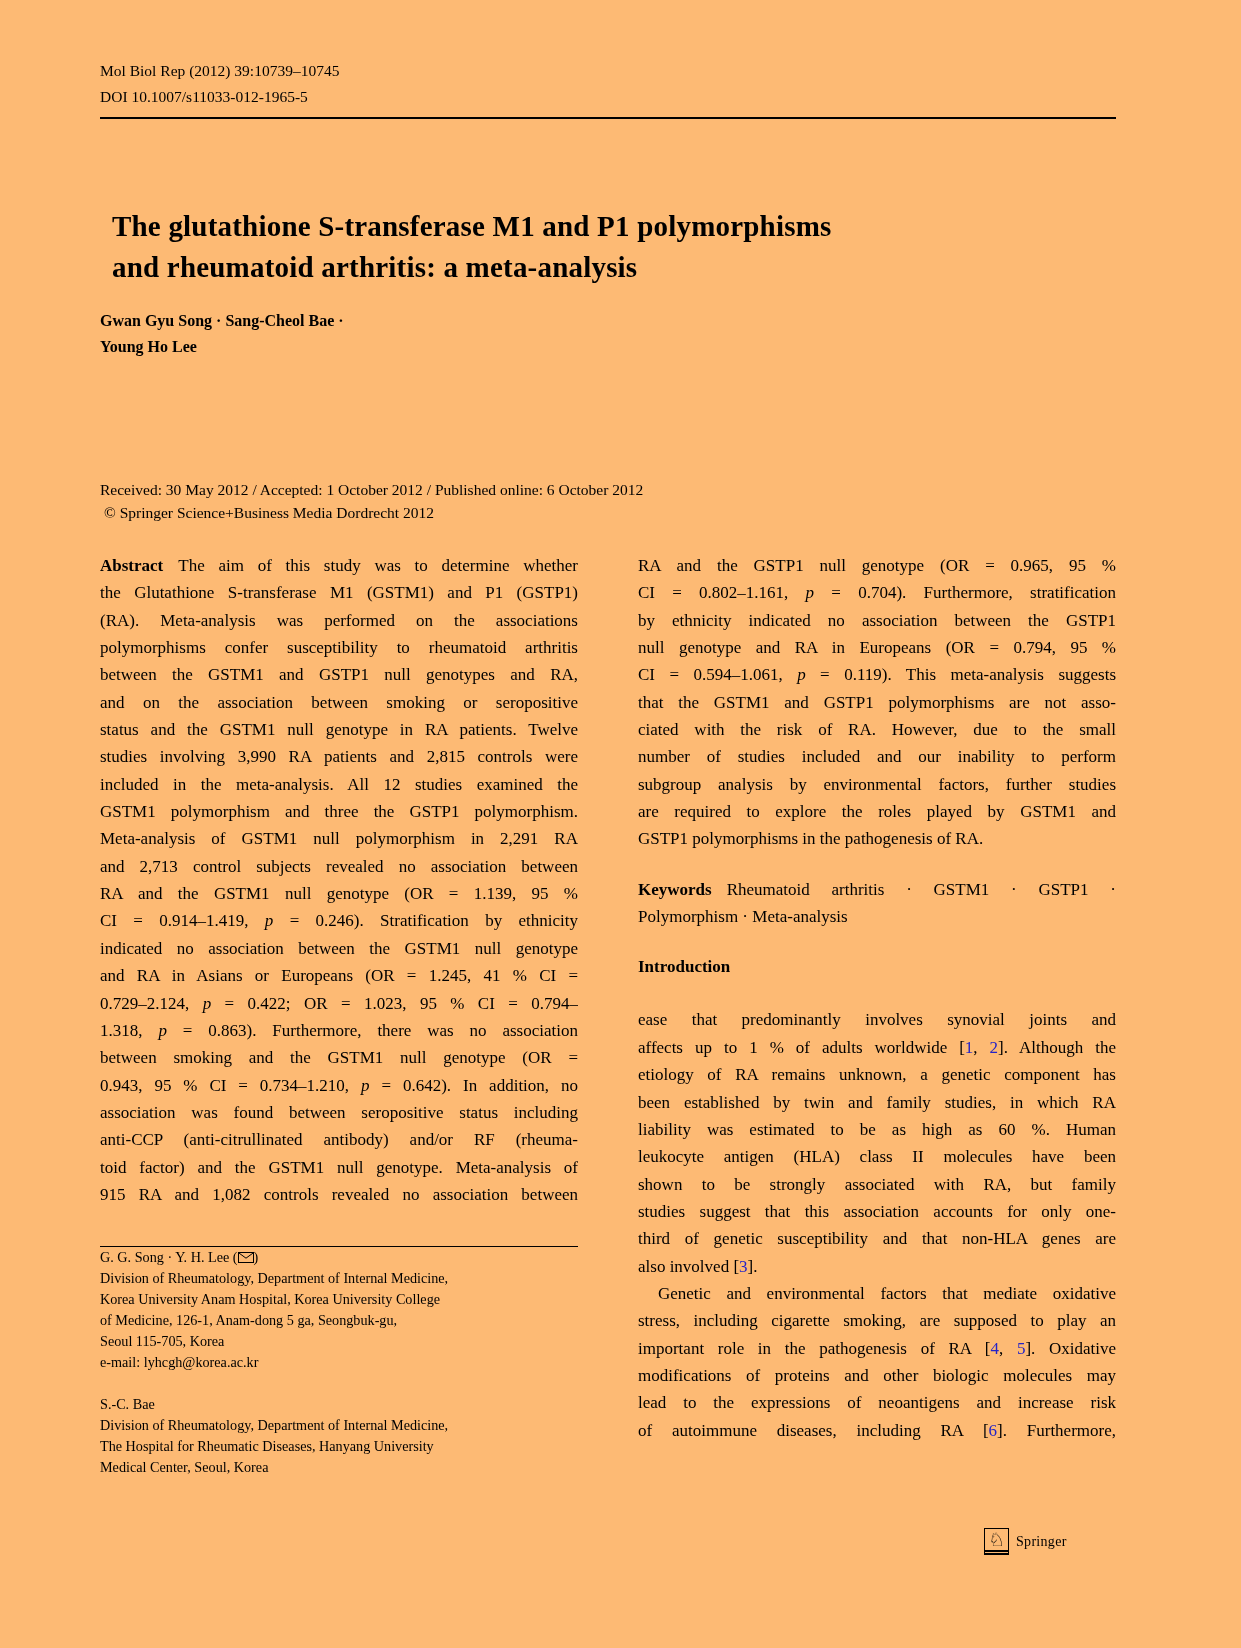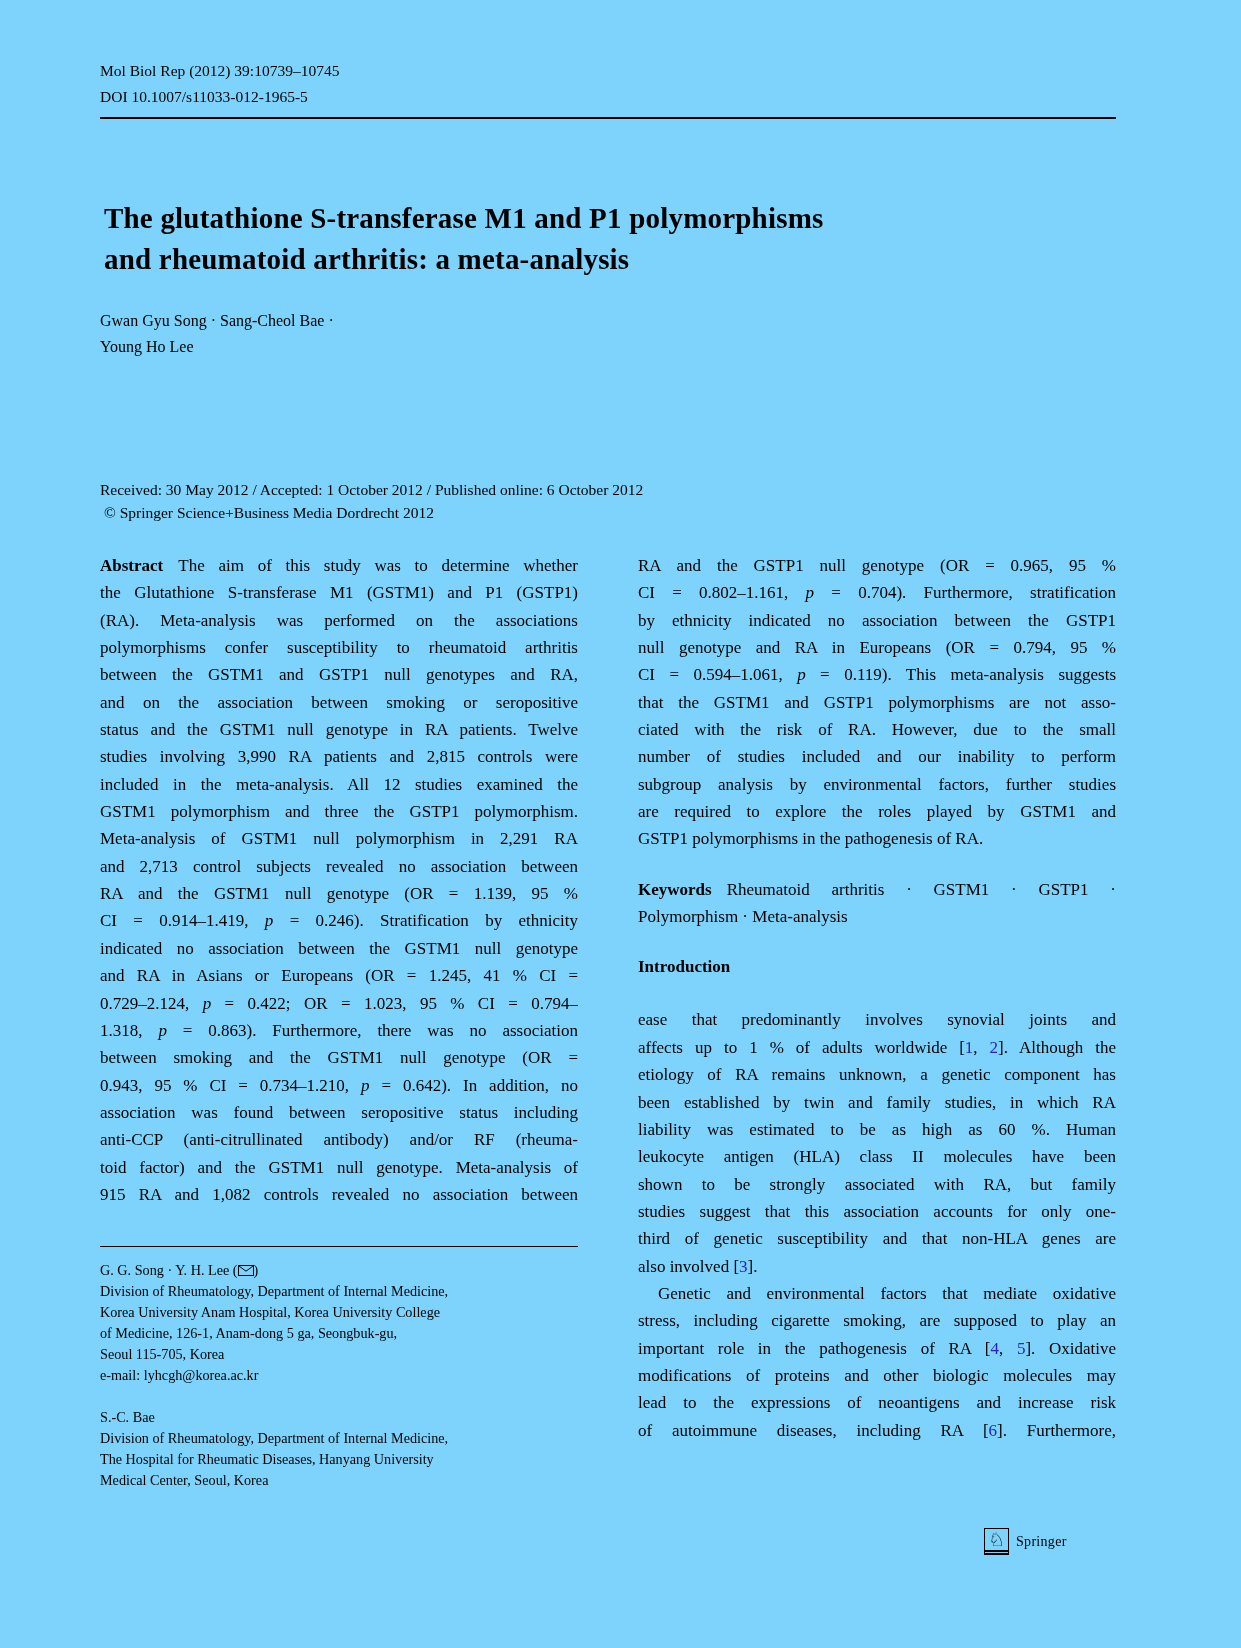--- a/index.html
+++ b/index.html
@@ -1,27 +1,27 @@
 <!DOCTYPE html>
 <html style="--cite: #2323c8;"><head>
 <meta charset="utf-8">
 <style>
   html,body { margin:0; padding:0; background:#e8e8e8; }
   .page {
     position:relative; width:1241px; height:1648px; margin:0 auto;
-    background:#7dd3fc; color:#000;
+    background:#fdba74; color:#000;
     font-family:"Liberation Serif","DejaVu Serif",serif;
   }
   
   .jheader { position:absolute; left:100px; top:58px; font-size:15.5px; line-height:26px; }
   .toprule { position:absolute; left:100px; top:117px; width:1016px; height:2px; background:#000; }
   
-  .title { position:absolute; left:100px; top:194px; margin:4px; font-size:29px; font-weight:bold; line-height:41px; letter-spacing:0.2px; }
+  .title { position:absolute; left:100px; top:194px; margin:12px; font-size:29px; font-weight:bold; line-height:41px; letter-spacing:0.2px; }
   .title span { display:block; }
-  .authors { position:absolute; left:100px; top:308px; font-size:16px; font-weight:normal; line-height:26px; }
+  .authors { position:absolute; left:100px; top:308px; font-size:16px; font-weight:bold; line-height:26px; }
   
   .dates { position:absolute; left:100px; top:478px; font-size:15.5px; line-height:23px; }
   .copyright { position:absolute; left:104px; top:501px; font-size:15.5px; line-height:23px; }
   
   .col { position:absolute; top:552px; width:478px; font-size:17px; }
   .col-left  { left:100px; }
   .col-right { left:638px; }
   .blk { margin:0; }
   .col .blk + .blk { margin-top:23px; }
   .col .blk-heading { margin-top:59px; font-weight:bold; font-size:17px; line-height:27px; }
@@ -30,21 +30,21 @@
   .bline {
     line-height:27.35px; height:27.35px; overflow:hidden;
     text-align:justify; text-align-last:justify;
   }
   .bline.unjust { text-align-last:left; }
   .bline.findent { text-indent:20px; }
   .lead { font-weight:bold; margin-right:15px; }
   .pvar { font-style:italic; }
   .cite { color:var(--cite,#2222cc); }
   
-  .footnotes { position:absolute; left:100px; top:1246px; width:478px; border-top:1px solid #000; padding-top:13px; font-size:14.2px; }
+  .footnotes { position:absolute; left:100px; top:1246px; width:478px; border-top:1px solid #000; padding-top:0; font-size:14.2px; }
   .fblock + .fblock { margin-top:21px; }
   .fline { line-height:21px; }
   .env-svg { display:inline-block; vertical-align:-1px; }
   
   .springer { position:absolute; left:984px; top:1528px; display:flex; align-items:center; gap:7px; }
   .sq {
     display:inline-flex; width:23px; height:21px; box-sizing:content-box;
     border:1.6px solid #000; border-bottom:5px double #000;
     align-items:center; justify-content:center;
     font-family:"DejaVu Sans",sans-serif; font-size:19px; line-height:1;

